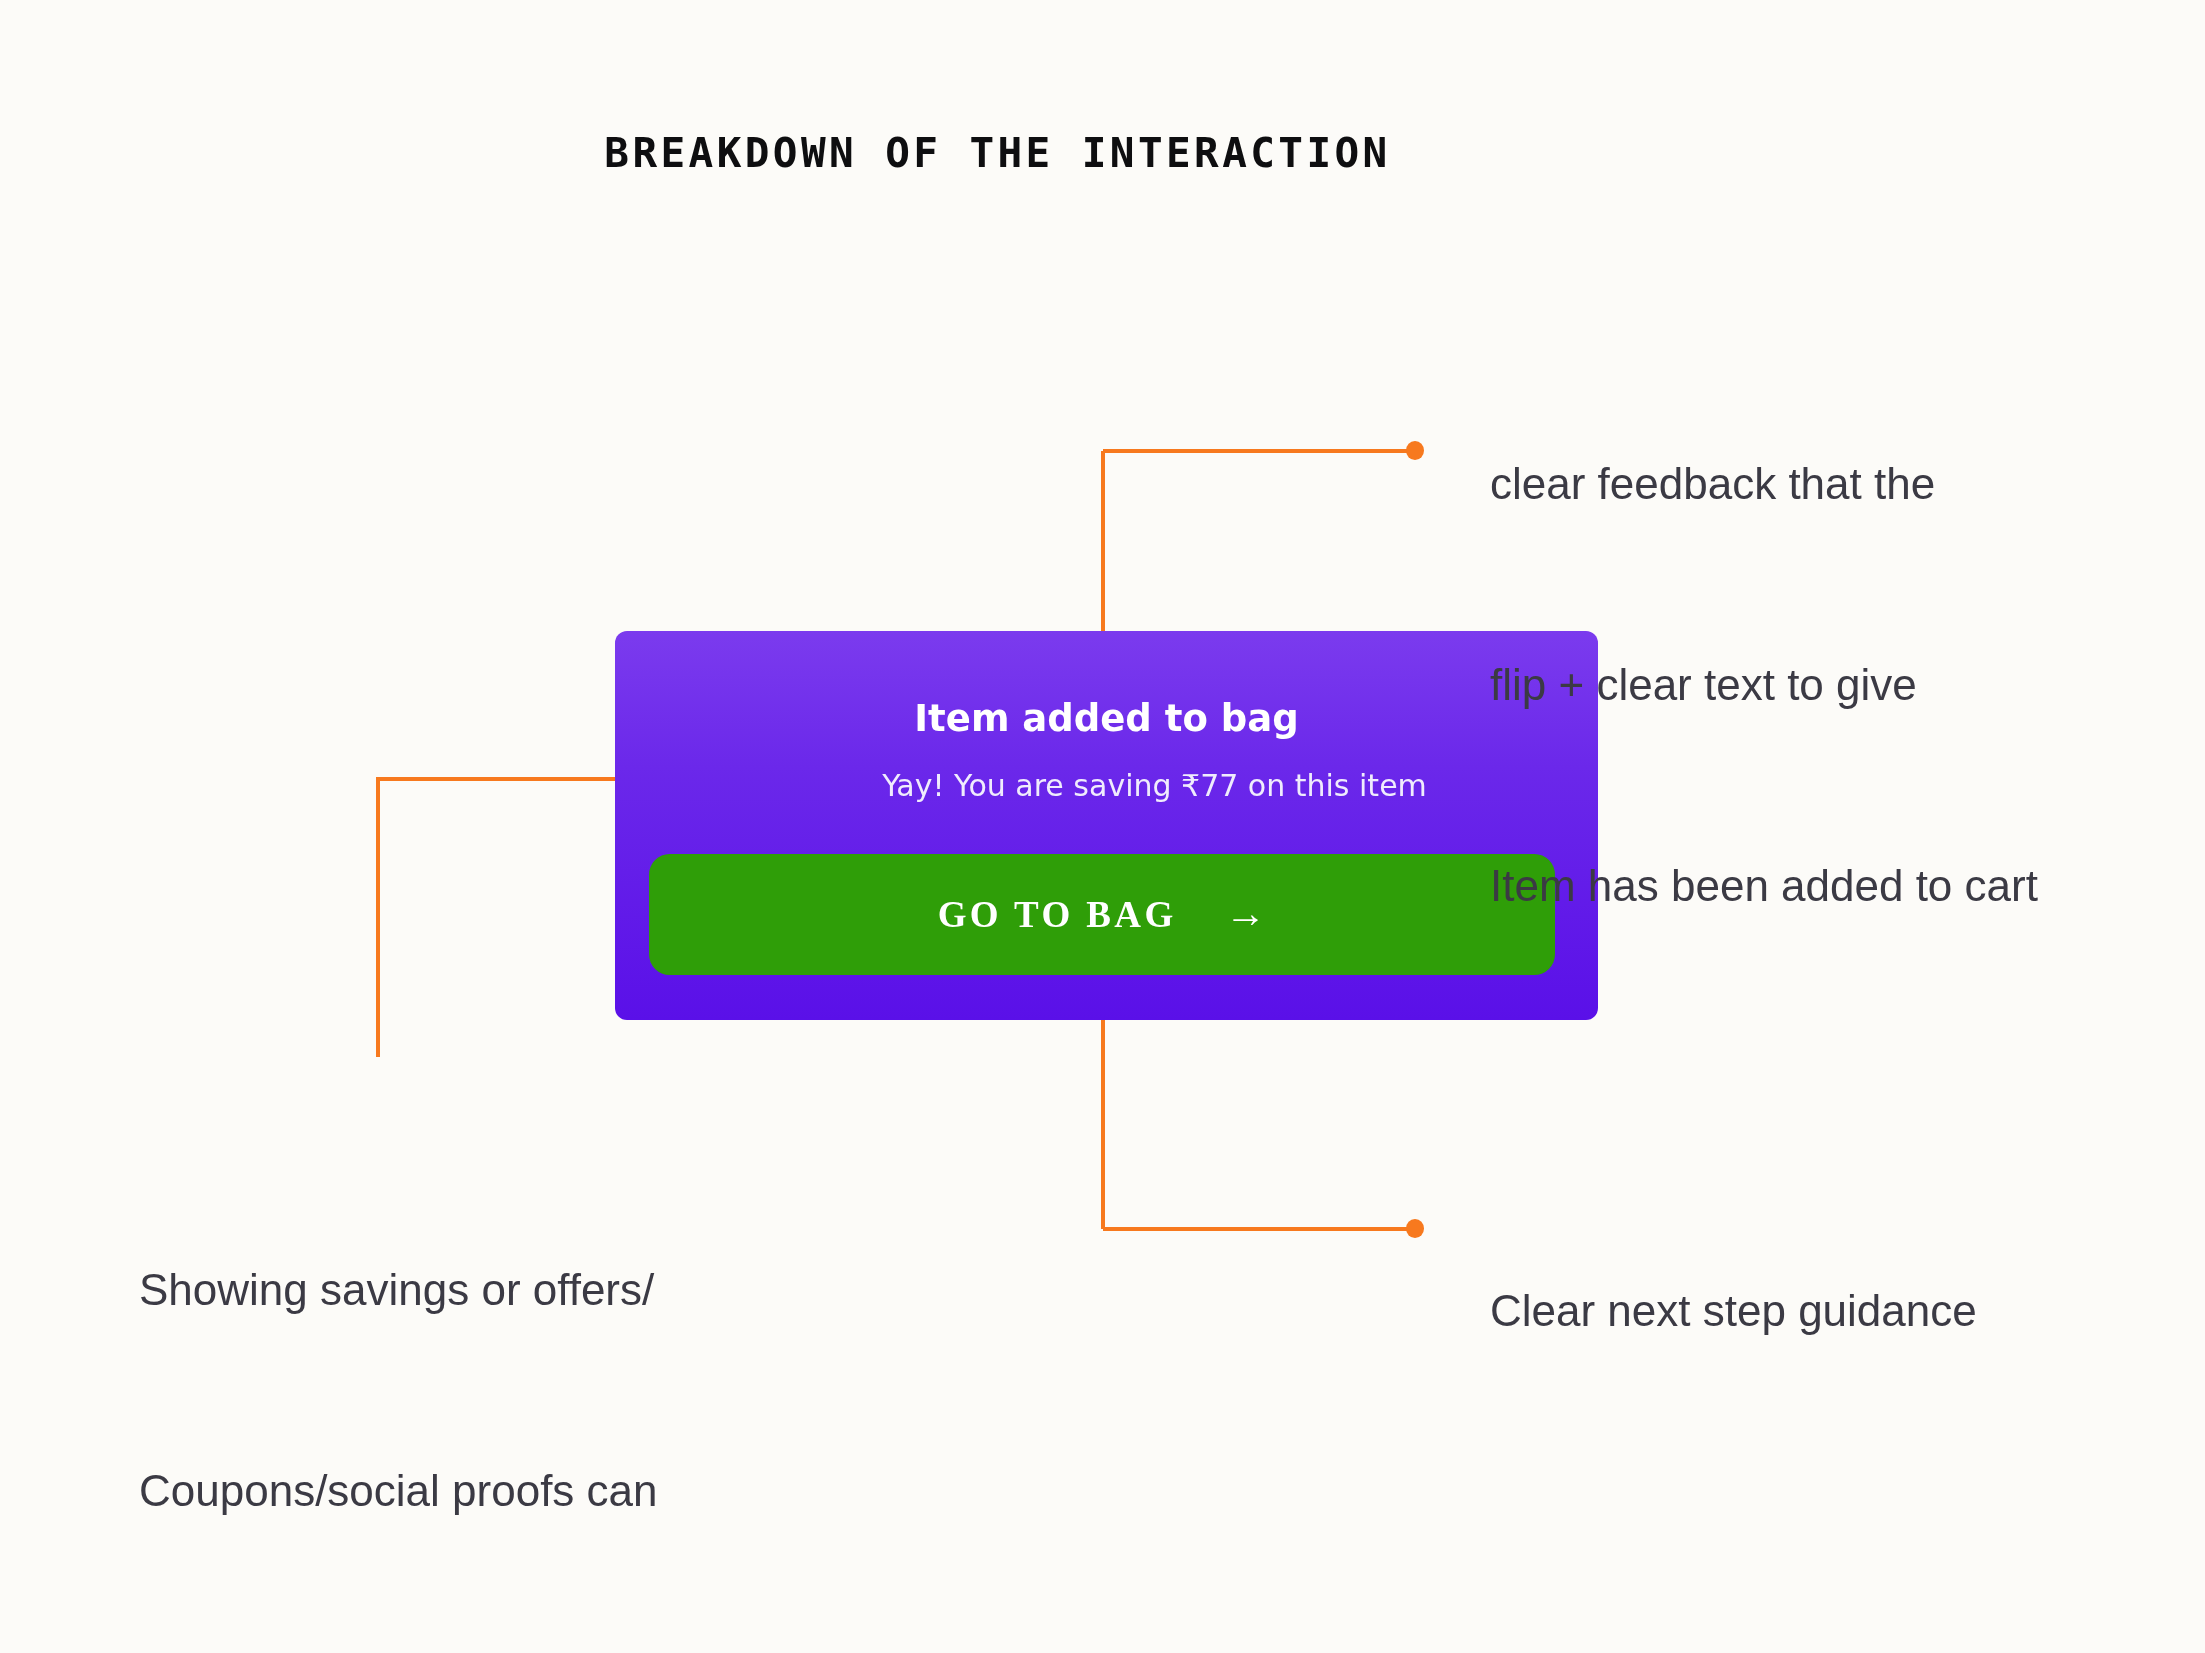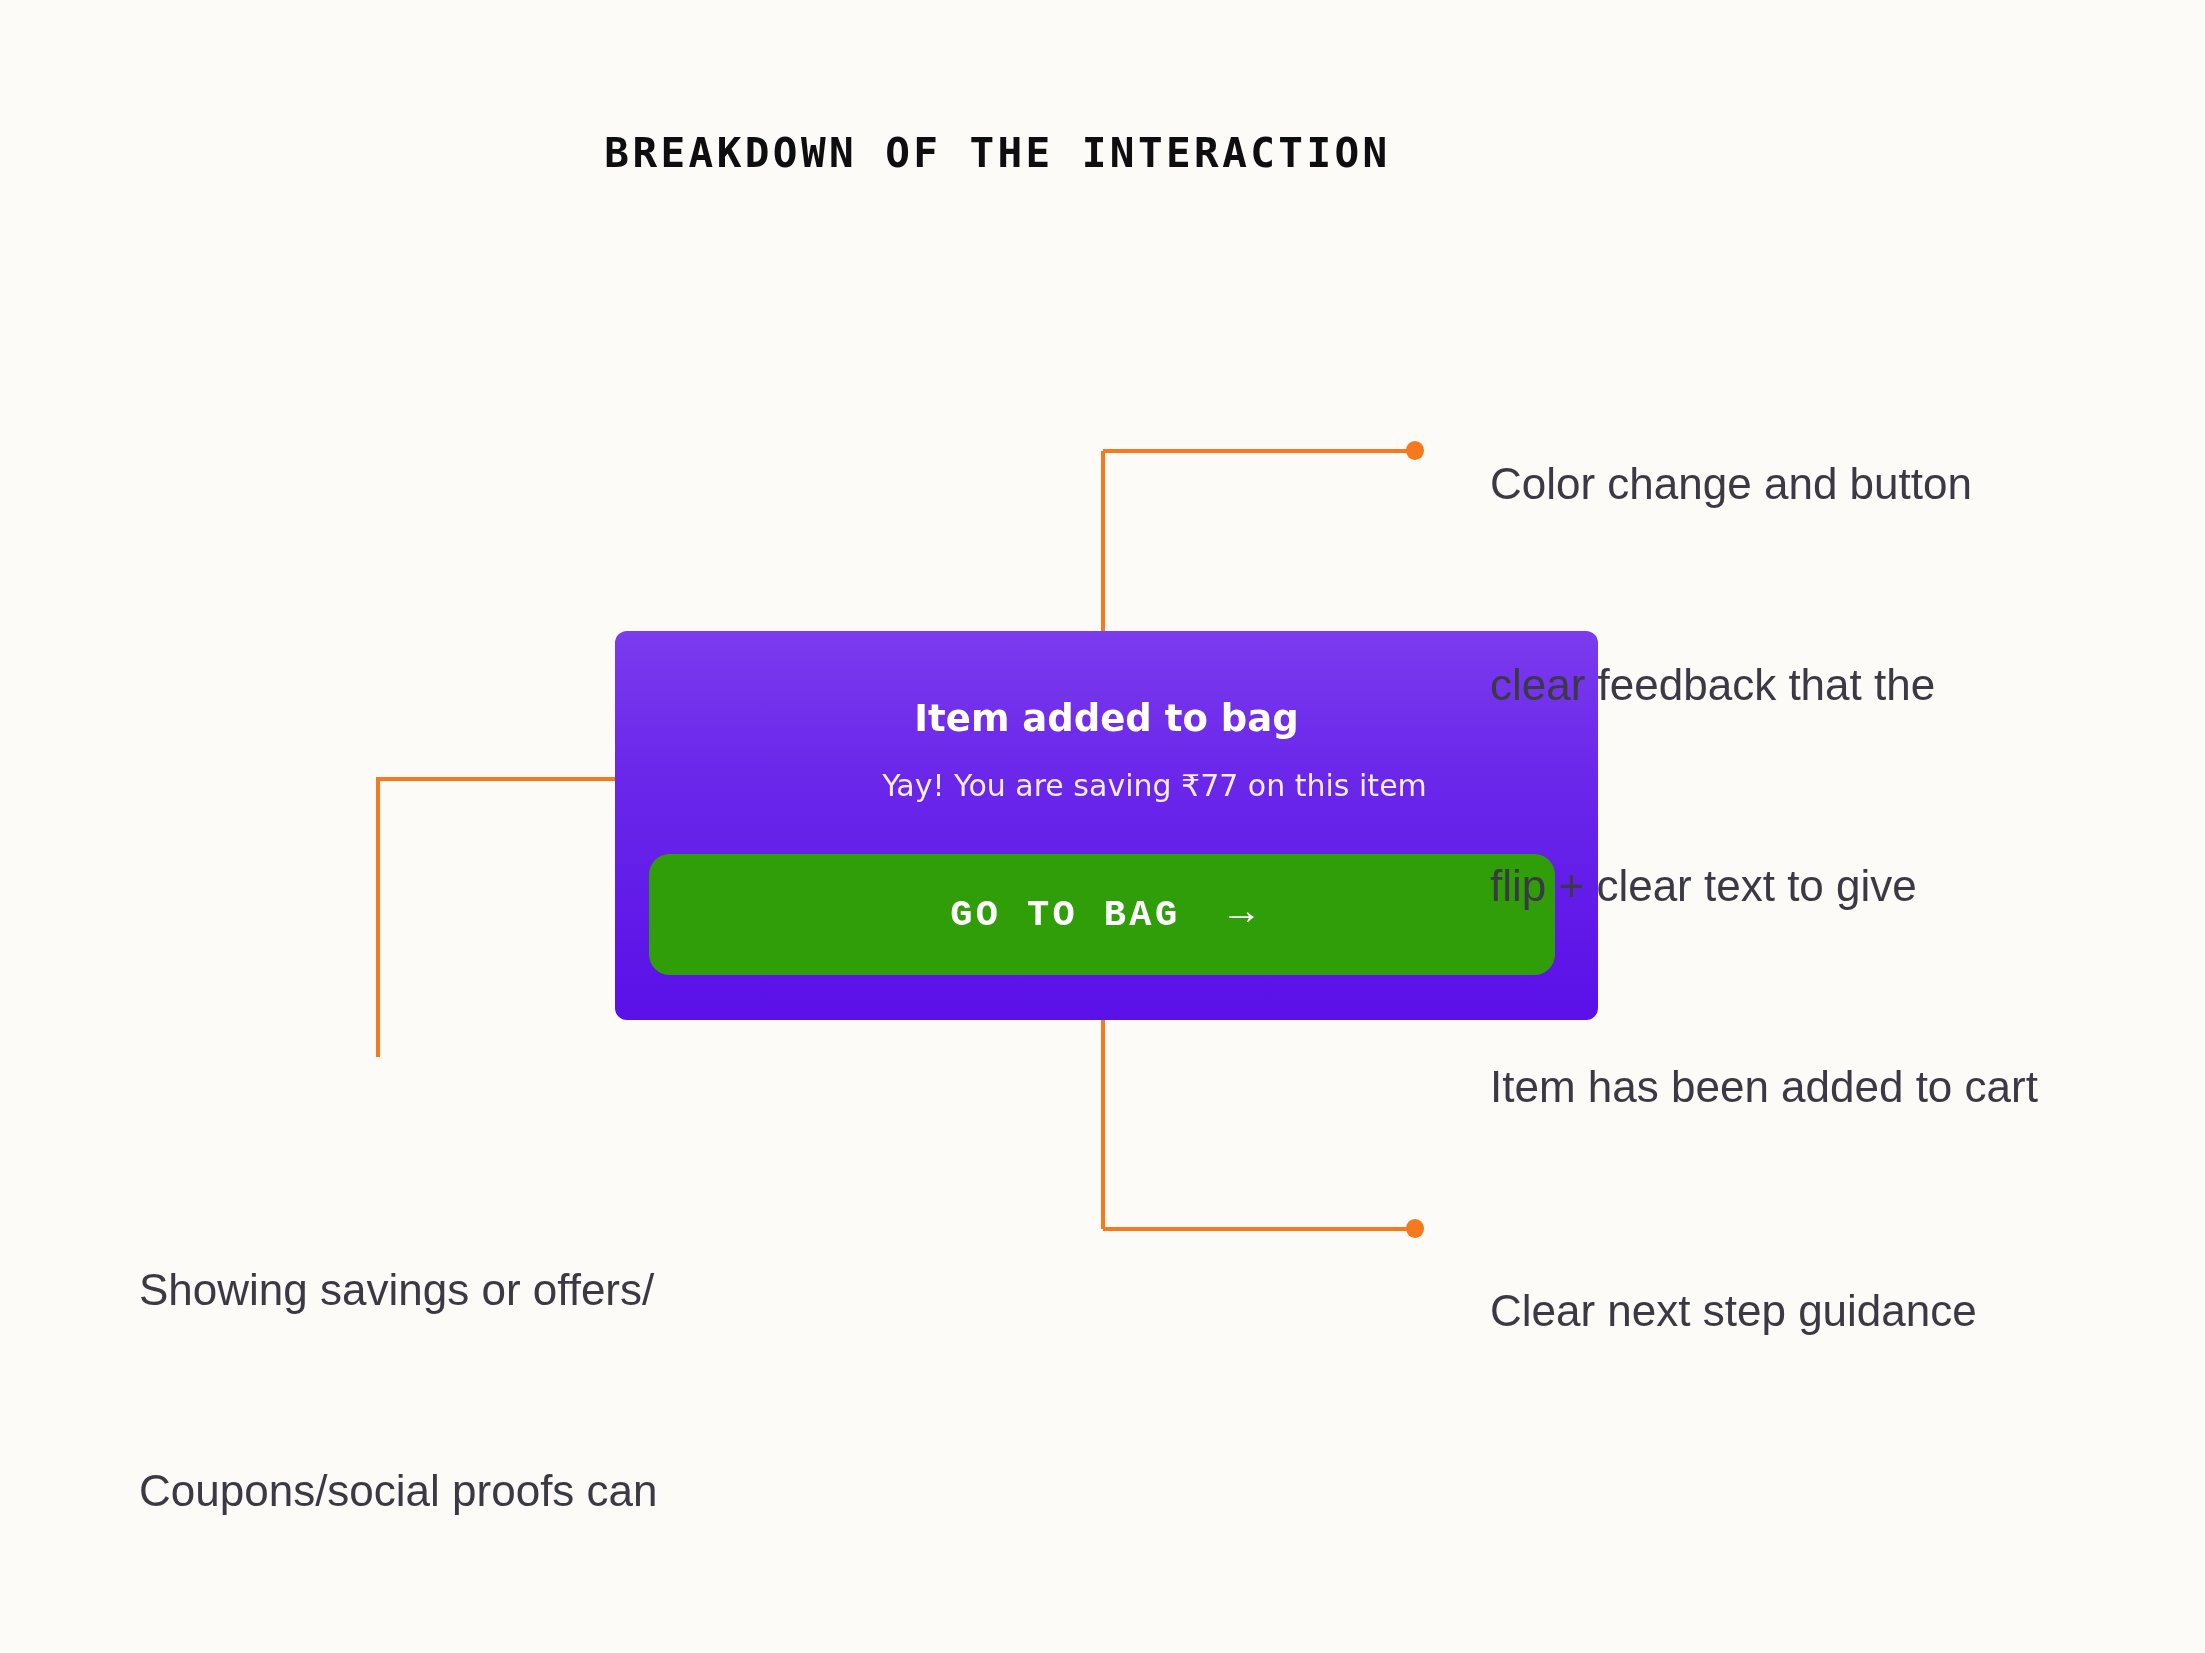--- a/index.html
+++ b/index.html
@@ -34,21 +34,21 @@
     position:absolute;left:0;top:133px;width:100%;
     text-align:center;
     font-family:"DejaVu Sans", sans-serif;
     font-size:30px;line-height:43px;font-weight:400;color:#F0ECFD;padding-left:48px;
   }
   .go-button{
     position:absolute;left:34px;top:223px;width:906px;height:121px;
     border-radius:20.7px;border:none;
     background:#2F9E08;cursor:pointer;
     display:flex;align-items:center;justify-content:center;
-    font-family:Liberation Mono, monospace;
+    font-family:Liberation Serif, serif;
     font-size:37px;font-weight:700;letter-spacing:3.4px;color:#FFFFFF;gap:28px;
   }
   .go-button .arrow{
     margin-left:20.7px;font-weight:400;font-size:41px;letter-spacing:0;
     position:relative;top:-1.4px;
   }
   
   .note{
     position:absolute;
     font-family:"Liberation Sans", sans-serif;
@@ -87,21 +87,20 @@
   <div class="toast-card">
     <div class="toast-title">Item added to bag</div>
     <div class="toast-subtitle">Yay! You are saving ₹77 on this item</div>
     <button class="go-button">
       <span>GO TO BAG</span>
       <span class="arrow">→</span>
     </button>
   </div>
 
   <div class="note note-top-right">
-    <div>Color change and button</div>
     <div>clear feedback that the</div>
     <div>flip + clear text to give</div>
     <div>Item has been added to cart</div>
   </div>
 
   <div class="note note-left">
     <div>Showing savings or offers/</div>
     <div>Coupons/social proofs can</div>
     
     

